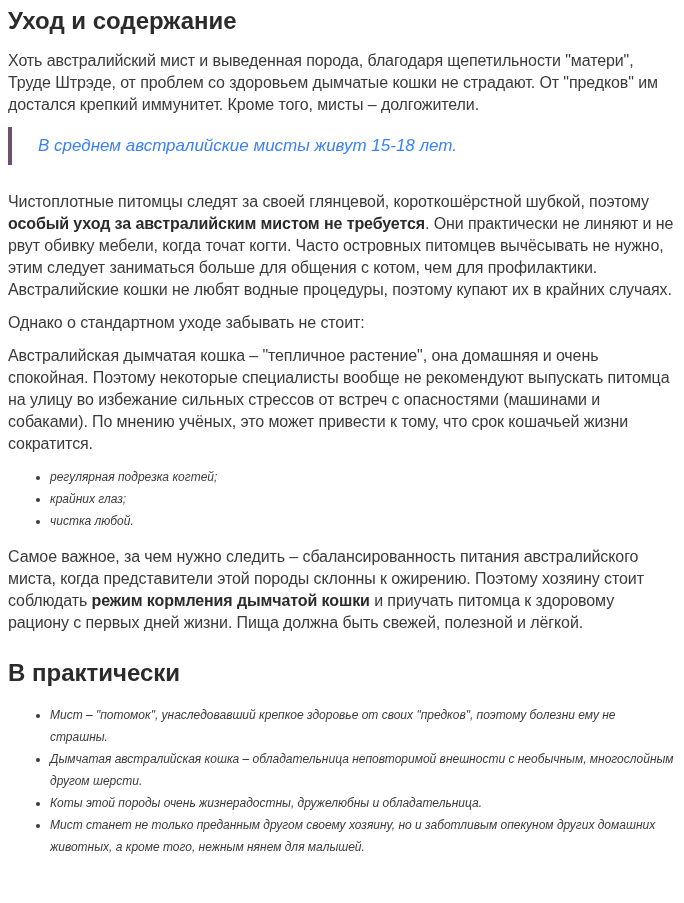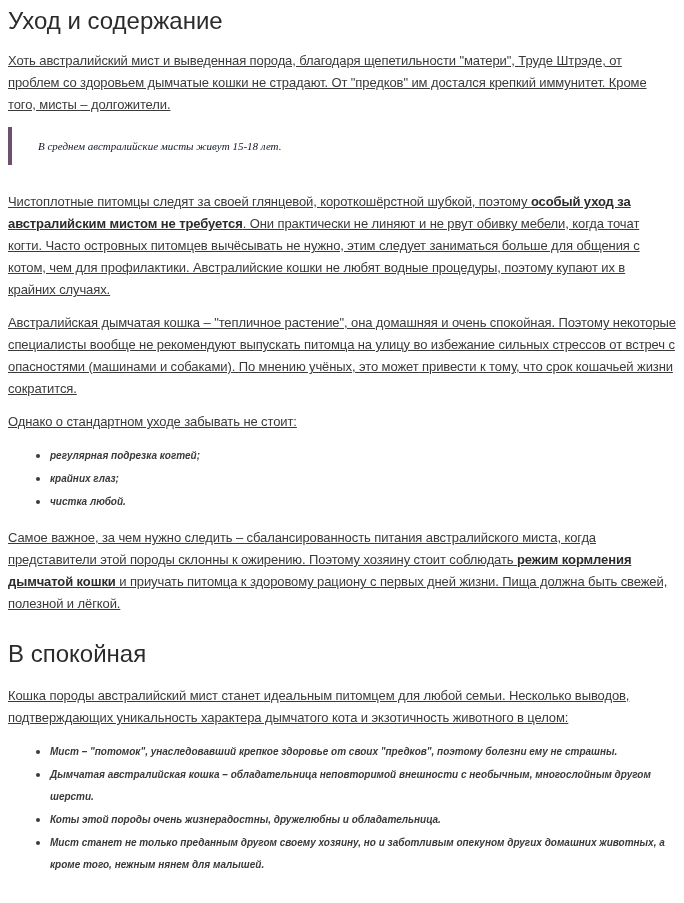--- a/index.html
+++ b/index.html
@@ -4,61 +4,59 @@
   <style>
     html, body { margin: 0; padding: 0; background: #ffffff; }
     body {
       width: 684px; height: 903px; overflow: hidden;
       font-family: "Liberation Sans", sans-serif;
       color: #3a3a3a;
     }
     .page { padding: 0 8px 0 8px; }
     h2 {
       font-family: "Liberation Sans", sans-serif;
-      font-weight: normal; font-size: 24px; color: #2b2b2b;
+      font-weight: bold; font-size: 24px; color: #2b2b2b;
       margin: 0; line-height: 30px;
     }
     h2.h-care { padding-top: 6px; margin-bottom: 14px; }
     h2.h-conc { margin-top: 24px; margin-bottom: 16px; }
     p {
-      font-size: 13px; line-height: 22px; margin: 0 0 11px 0;
+      font-size: 16px; line-height: 22px; margin: 0 0 11px 0;
       letter-spacing: -0.1px;
-      text-decoration: underline;
     }
     p b { color: #2b2b2b; }
     blockquote {
       margin: 10px 0 26px 0; padding: 8px 0 8px 26px;
       border-left: 4px solid #6e4f6e;
-      font-style: italic; font-size: 11px; line-height: 22px; color: #0f172a; font-family: Liberation Serif, serif;
+      font-style: italic; font-size: 17px; line-height: 22px; color: #3b82f6;
     }
     ul {
       margin: 4px 0 14px 0; padding-left: 42px;
-      font-style: italic; font-size: 10px; line-height: 22px; font-weight: bold;
+      font-style: italic; font-size: 12px; line-height: 22px;
     }
     ul li { margin: 0; }
     ul li::marker { font-size: 12px; }
   </style>
 </head>
 <body>
 
 <div class="page">
   <h2 class="h-care">Уход и содержание</h2>
   <p>Хоть австралийский мист и выведенная порода, благодаря щепетильности "матери", Труде Штрэде, от проблем со здоровьем дымчатые кошки не страдают. От "предков" им достался крепкий иммунитет. Кроме того, мисты – долгожители.</p>
   <blockquote>В среднем австралийские мисты живут 15-18 лет.</blockquote>
   <p><span>Чистоплотные питомцы следят за своей глянцевой, короткошёрстной шубкой, поэтому </span><b>особый уход за австралийским мистом не требуется</b><span>. Они практически не линяют и не рвут обивку мебели, когда точат когти. Часто островных питомцев вычёсывать не нужно, этим следует заниматься больше для общения с котом, чем для профилактики. Австралийские кошки не любят водные процедуры, поэтому купают их в крайних случаях.</span></p>
+  <p>Однако о стандартном уходе забывать не стоит:</p>
   <p>Австралийская дымчатая кошка – "тепличное растение", она домашняя и очень спокойная. Поэтому некоторые специалисты вообще не рекомендуют выпускать питомца на улицу во избежание сильных стрессов от встреч с опасностями (машинами и собаками). По мнению учёных, это может привести к тому, что срок кошачьей жизни сократится.</p>
-  <p>Однако о стандартном уходе забывать не стоит:</p>
   <ul>
     <li>регулярная подрезка когтей;</li>
     <li>крайних глаз;</li>
     <li>чистка любой.</li>
   </ul>
   <p><span>Самое важное, за чем нужно следить – сбалансированность питания австралийского миста, когда представители этой породы склонны к ожирению. Поэтому хозяину стоит соблюдать </span><b>режим кормления дымчатой кошки</b><span> и приучать питомца к здоровому рациону с первых дней жизни. Пища должна быть свежей, полезной и лёгкой.</span></p>
 
-  <h2 class="h-conc">В спокойная</h2>
-  <p>Кошка породы австралийский мист станет идеальным питомцем для любой семьи. Несколько выводов, подтверждающих уникальность характера дымчатого кота и экзотичность животного в целом:</p>
+  <h2 class="h-conc">В практически</h2>
   <ul>
     <li>Мист – "потомок", унаследовавший крепкое здоровье от своих "предков", поэтому болезни ему не страшны.</li>
     <li>Дымчатая австралийская кошка – обладательница неповторимой внешности с необычным, многослойным другом шерсти.</li>
     <li>Коты этой породы очень жизнерадостны, дружелюбны и обладательница.</li>
     <li>Мист станет не только преданным другом своему хозяину, но и заботливым опекуном других домашних животных, а кроме того, нежным нянем для малышей.</li>
   </ul>
 </div>
 
 </body></html>

